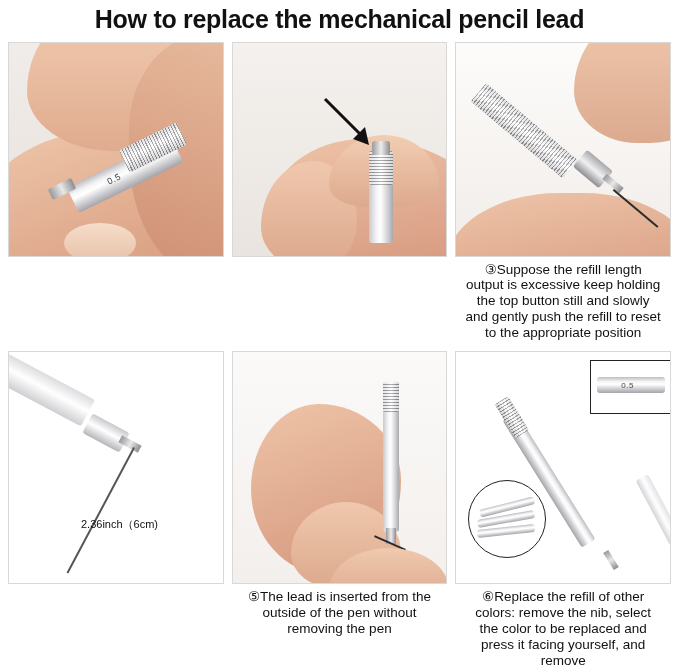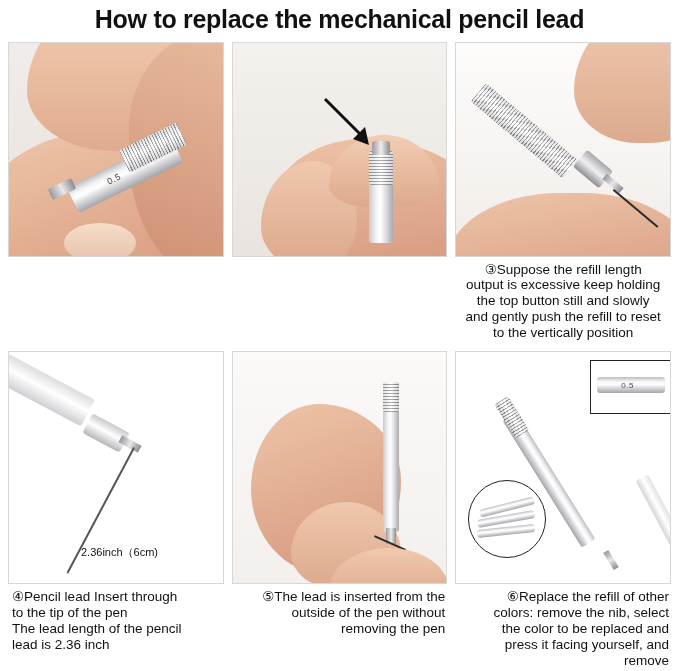--- a/index.html
+++ b/index.html
@@ -52,21 +52,21 @@
   }
   .caption {
     font-size: 13.5px;
     line-height: 1.18;
     text-align: center;
     padding: 5px 2px 0 2px;
     color: #111;
     white-space: pre-line;
   }
   .row2 .photo { height: 233px; }
-  .row2 .caption { text-align: right; }
+  .row2 .caption { text-align: center; }
 
   
   .skin {
     position: absolute;
     background: #e9bfa4;
     border-radius: 50%;
   }
   .bgwall {
     position: absolute;
     inset: 0;
@@ -184,41 +184,37 @@
 
         <div class="knurl" style="left:30px;top:40px;width:120px;height:24px;transform:rotate(40deg);transform-origin:left top;background:repeating-linear-gradient(90deg,rgba(80,80,85,.42) 0 1px,rgba(255,255,255,.6) 1px 3px),linear-gradient(180deg,#b5b5b9,#ffffff,#9c9ca0);"></div>
         <div class="penbody-h" style="left:120px;top:115px;width:34px;height:22px;transform:rotate(40deg);background:linear-gradient(180deg,#a8a8ac,#f0f0f2,#8f8f93);"></div>
         <div class="tip" style="left:146px;top:137px;width:22px;height:7px;transform:rotate(40deg);"></div>
         <div class="lead" style="left:158px;top:146px;width:58px;height:2px;transform:rotate(40deg);transform-origin:left top;"></div>
       </div>
       <div class="caption">③Suppose the refill length
 output is excessive keep holding
 the top button still and slowly
 and gently push the refill to reset
-to the vertically position</div>
+to the appropriate position</div>
     </div>
   </div>
 
   <div class="grid row2" style="margin-top:10px;">
 
     <div class="cell">
       <div class="photo">
         <div class="bgwhite"></div>
 
         <div class="penbody-h" style="left:-34px;top:18px;width:120px;height:30px;transform:rotate(28deg);background:linear-gradient(180deg,#dcdcdf,#ffffff 45%,#cfcfd3);"></div>
         <div class="penbody-h" style="left:76px;top:70px;width:42px;height:22px;transform:rotate(28deg);background:linear-gradient(180deg,#c9c9cd,#ffffff 45%,#b6b6ba);"></div>
         <div class="tip" style="left:110px;top:88px;width:22px;height:8px;transform:rotate(28deg);"></div>
 
         <div class="lead" style="left:126px;top:96px;width:142px;height:2px;transform:rotate(118deg);transform-origin:left top;background:#555;"></div>
-        <div class="measure" style="left:72px;top:193px;">2.36inch（6cm)</div>
-      </div>
-      <div class="caption" style="text-align:left;padding-left:4px;">④Pencil lead Insert through
-to the tip of the pen
-The lead length of the pencil
-lead is 2.36 inch</div>
+        <div class="measure" style="left:72px;top:165px;">2.36inch（6cm)</div>
+      </div>
     </div>
 
     <div class="cell">
       <div class="photo">
         <div class="bgwhite" style="background:linear-gradient(180deg,#fbfaf9,#f3efec);"></div>
 
         <div class="skin" style="left:18px;top:52px;width:150px;height:170px;background:linear-gradient(160deg,#eec4a8,#d4967c);border-radius:45% 55% 45% 50%/50% 45% 55% 50%;"></div>
         <div class="skin" style="left:58px;top:150px;width:110px;height:86px;background:linear-gradient(180deg,#f0c8ad,#dca98d);border-radius:50% 50% 40% 40%/60% 60% 40% 40%;"></div>
 
         <div class="penbody" style="left:150px;top:30px;width:16px;height:150px;"></div>

